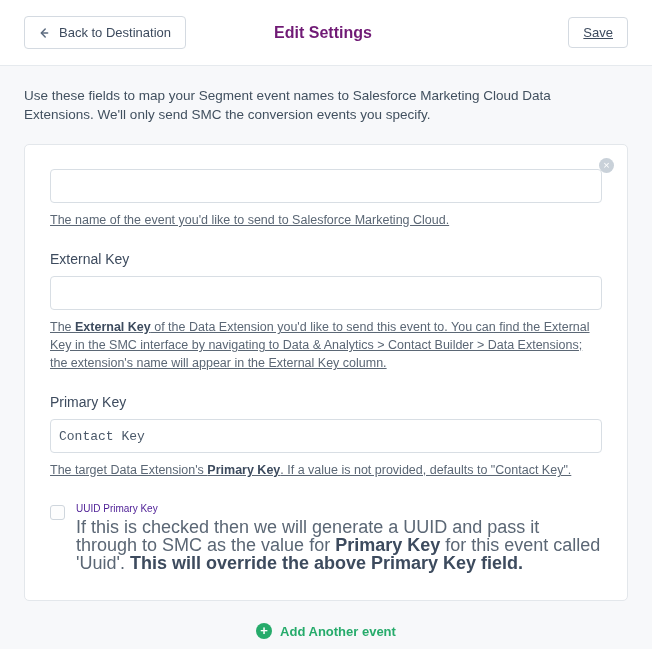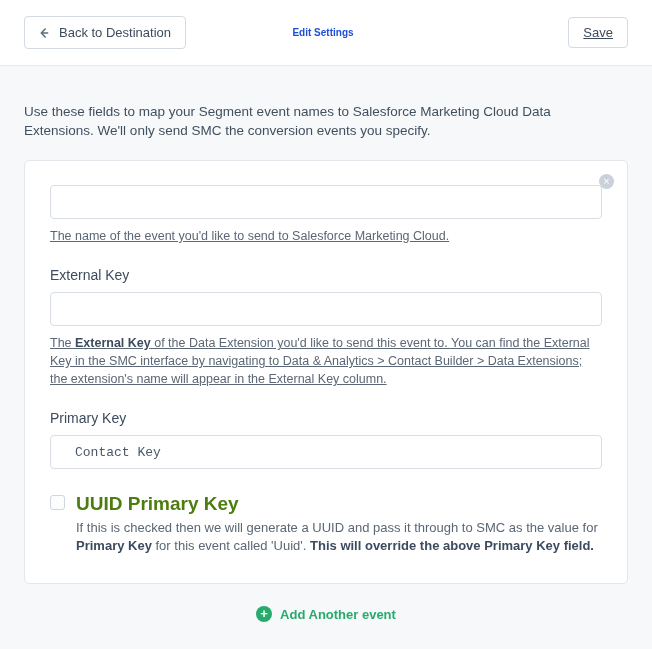--- a/index.html
+++ b/index.html
@@ -59,39 +59,39 @@
     align-items: center;
     justify-content: center;
     width: 15px;
     height: 15px;
     color: #5c6b7f;
   }
   .header-title {
     position: absolute;
     left: 0; right: 6px;
     text-align: center;
-    font-size: 10px;
+    font-size: 16px;
     font-weight: bold;
-    color: #1d4ed8;
+    color: #701a75;
     pointer-events: none;
   }
   .save-btn { min-width: 58px; text-align: center; text-decoration: underline; }
 
   
   .body {
     flex: 1;
     background: #f7f8fa;
     padding: 20px 24px 0 24px;
     overflow: hidden;
   }
   .intro {
     font-size: 13.5px;
     line-height: 19px;
     color: #41505f;
-    margin: 16px 0 20px 0;
+    margin: 0 0 20px 0;
     max-width: 600px;
   }
 
   .card {
     position: relative;
     background: #ffffff;
     border: 1px solid #e3e7eb;
     border-radius: 5px;
     padding: 24px 25px 28px 25px;
   }
@@ -118,21 +118,21 @@
   }
   .field-label.spaced { margin-top: 22px; }
 
   .text-input {
     display: block;
     width: 100%;
     height: 34px;
     border: 1px solid #d8dee4;
     border-radius: 4px;
     background: #ffffff;
-    padding: 6px 24px;
+    padding: 6px 8px;
     font-family: "Liberation Sans", sans-serif;
     font-size: 13px;
     color: #3d4b5e;
     outline: none;
   }
   .text-input.mono {
     font-family: "Liberation Mono", monospace;
     font-size: 13px;
     color: #4a5869;
   }
@@ -157,27 +157,27 @@
     height: 15px;
     min-width: 15px;
     margin-top: 2px;
     border: 1px solid #cfd6dd;
     border-radius: 3px;
     background: #fdfdfd;
     cursor: pointer;
   }
   .checkbox-texts { flex: 1; }
   .checkbox-title {
-    font-size: 19px;
-    font-weight: bold;
-    color: #4d7c0f;
+    font-size: 10px;
+    font-weight: normal;
+    color: #4c1d95;
     margin: 0 0 4px 0;
   }
   .checkbox-desc {
-    font-size: 13px;
+    font-size: 18px;
     line-height: 18px;
     color: #5b6775;
     margin: 0;
   }
   .checkbox-desc b { color: #3d4b5e; font-weight: bold; }
 
   .add-row {
     display: flex;
     align-items: center;
     justify-content: center;
@@ -233,20 +233,21 @@
 
       <input class="text-input" type="text" value="" style="">
       <p class="helper">The name of the event you'd like to send to Salesforce Marketing Cloud.</p>
 
       <div class="field-label spaced">External Key</div>
       <input class="text-input" type="text" value="" style="">
       <p class="helper"><span>The </span><b>External Key</b><span> of the Data Extension you'd like to send this event to. You can find the External Key in the SMC interface by navigating to Data &amp; Analytics &gt; Contact Builder &gt; Data Extensions; the extension's name will appear in the External Key column.</span></p>
 
       <div class="field-label spaced">Primary Key</div>
       <input class="text-input mono" type="text" value="Contact Key" style="">
+      <p class="helper"><span>The target Data Extension's </span><b>Primary Key</b><span>. If a value is not provided, defaults to "Contact Key".</span></p>
 
       <div class="checkbox-row">
         <div class="checkbox"></div>
         <div class="checkbox-texts">
           <div class="checkbox-title">UUID Primary Key</div>
           <p class="checkbox-desc"><span>If this is checked then we will generate a UUID and pass it through to SMC as the value for </span><b>Primary Key</b><span> for this event called 'Uuid'. </span><b>This will override the above Primary Key field.</b></p>
         </div>
       </div>
 
     </div>

